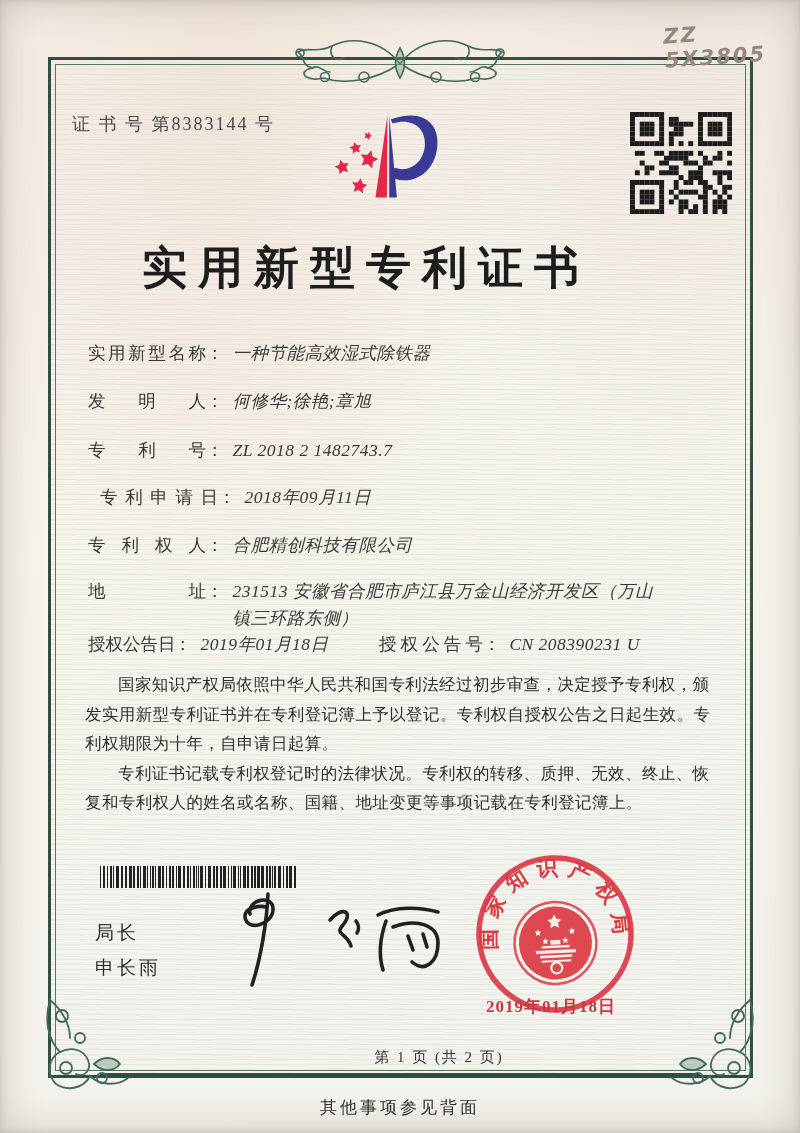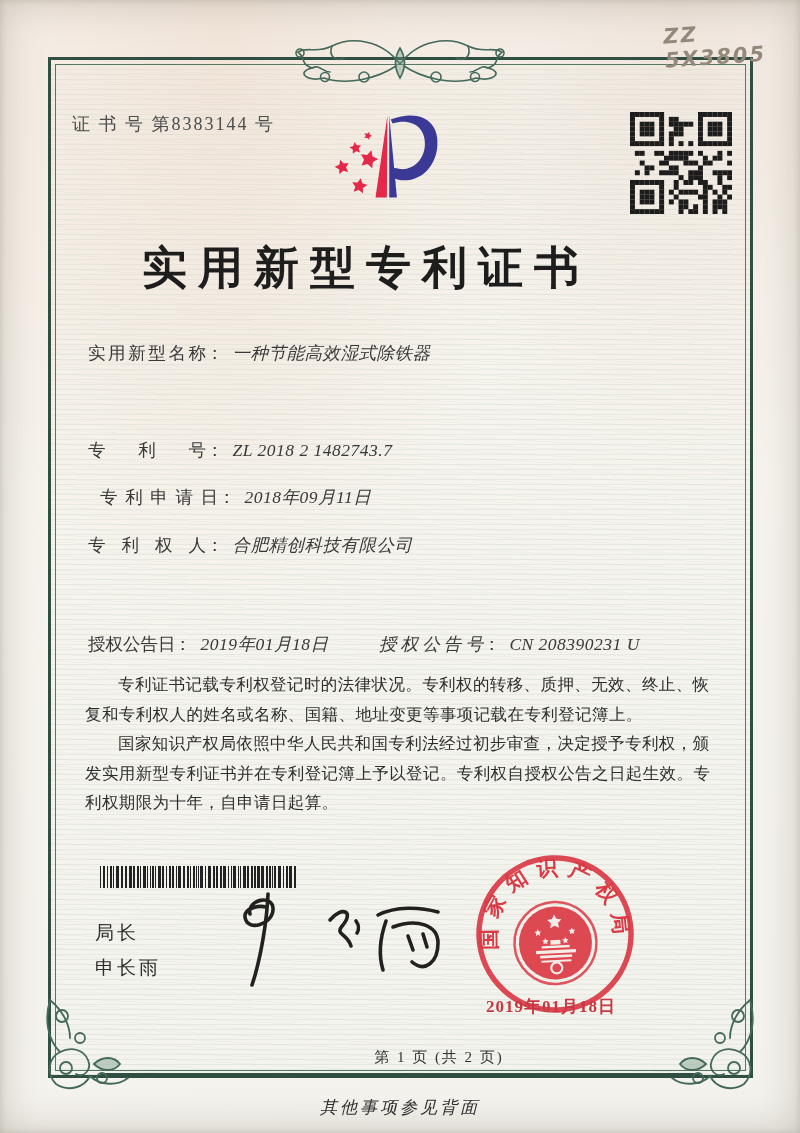--- a/index.html
+++ b/index.html
@@ -29,28 +29,28 @@
              transform:rotate(-4deg);font-weight:bold;}
   .title{left:0;top:238px;width:644px;text-align:center;font-size:45px;font-weight:bold;
          color:#1d1d1d;letter-spacing:11px;margin-left:44px;}
   .frow{position:absolute;left:88px;font-size:17.5px;color:#383838;line-height:27px;white-space:nowrap;}
   .flabel{display:inline-block;width:118px;text-align:justify;text-align-last:justify;
           vertical-align:top;}
   .flabel.small{width:104px;}
   .fcolon{vertical-align:top;}
   .fvalue{margin-left:9px;vertical-align:top;letter-spacing:.5px;font-style:italic;}
   .fvalue.wrap{display:inline-block;width:432px;white-space:normal;}
-  .grant2{margin-left:46px;font-style:italic;}
+  .grant2{margin-left:46px;}
   .paras{left:85px;top:670px;width:634px;}
   .paras p{margin:0;text-indent:2em;font-size:16.5px;line-height:29.5px;color:#2e2e2e;
            letter-spacing:.4px;}
   .signer{left:95px;font-size:19px;color:#2c2c2c;letter-spacing:3px;}
   .page-info{left:0;top:1048px;width:790px;text-align:center;font-size:15px;color:#333;letter-spacing:2px;padding-left:44px;}
   .back-note{left:0;top:1096px;width:800px;text-align:center;font-size:17px;color:#2d2d2d;
-             letter-spacing:3px;font-style:italic;}
+             letter-spacing:3px;}
   .seal-date{left:486px;top:995px;font-size:17px;font-weight:600;color:#c63842;letter-spacing:1px;}
   svg{display:block;}
   .orn{color:#44695a;}
 </style>
 </head>
 <body>
 
 <div id="page">
   <div class="guilloche"></div>
   <div class="blotch"></div>
@@ -334,37 +334,43 @@
       <rect x="15" y="20" width="1.02" height="1.02" fill="#1c1c1c"></rect>
       <rect x="17" y="20" width="1.02" height="1.02" fill="#1c1c1c"></rect>
       <rect x="19" y="20" width="1.02" height="1.02" fill="#1c1c1c"></rect>
     </svg>
 
   <div class="abs title">实用新型专利证书</div>
 
   <div class="frow" style="top:340px;">
     <span class="flabel">实用新型名称</span><span class="fcolon">：</span><span class="fvalue">一种节能高效湿式除铁器</span>
   </div>
+  <div class="frow" style="top:388px;">
+    <span class="flabel">发明人</span><span class="fcolon">：</span><span class="fvalue">何修华;徐艳;章旭</span>
+  </div>
   <div class="frow" style="top:437px;">
     <span class="flabel">专利号</span><span class="fcolon">：</span><span class="fvalue">ZL 2018 2 1482743.7</span>
   </div>
   <div class="frow" style="top:484px;margin-left:12px;">
     <span class="flabel">专利申请日</span><span class="fcolon">：</span><span class="fvalue">2018年09月11日</span>
   </div>
   <div class="frow" style="top:532px;">
     <span class="flabel">专利权人</span><span class="fcolon">：</span><span class="fvalue">合肥精创科技有限公司</span>
+  </div>
+  <div class="frow" style="top:578px;">
+    <span class="flabel">地址</span><span class="fcolon">：</span><span class="fvalue wrap">231513 安徽省合肥市庐江县万金山经济开发区（万山镇三环路东侧）</span>
   </div>
   <div class="frow" style="top:631px;">
     <span class="flabel" style="width:86px">授权公告日</span><span class="fcolon">：</span><span class="fvalue">2019年01月18日</span>
     <span class="flabel small grant2">授权公告号</span><span class="fcolon">：</span><span class="fvalue">CN 208390231 U</span>
   </div>
 
   <div class="abs paras">
+    <p>国家知识产权局依照中华人民共和国专利法经过初步审查，决定授予专利权，颁发实用新型专利证书并在专利登记簿上予以登记。专利权自授权公告之日起生效。专利权期限为十年，自申请日起算。</p>
     <p>专利证书记载专利权登记时的法律状况。专利权的转移、质押、无效、终止、恢复和专利权人的姓名或名称、国籍、地址变更等事项记载在专利登记簿上。</p>
-    <p>国家知识产权局依照中华人民共和国专利法经过初步审查，决定授予专利权，颁发实用新型专利证书并在专利登记簿上予以登记。专利权自授权公告之日起生效。专利权期限为十年，自申请日起算。</p>
   </div>
 
   <svg id="barcode-svg" class="abs" style="left:100px;top:866px;" width="200" height="24" viewBox="0 0 200 24">
       <rect x="0" y="0" width="1" height="22" fill="#222"></rect>
       <rect x="3" y="0" width="2" height="22" fill="#222"></rect>
       <rect x="7" y="0" width="1" height="22" fill="#222"></rect>
       <rect x="10" y="0" width="2" height="22" fill="#222"></rect>
       <rect x="13" y="0" width="1" height="22" fill="#222"></rect>
       <rect x="16" y="0" width="3" height="22" fill="#222"></rect>
       <rect x="21" y="0" width="2" height="22" fill="#222"></rect>

